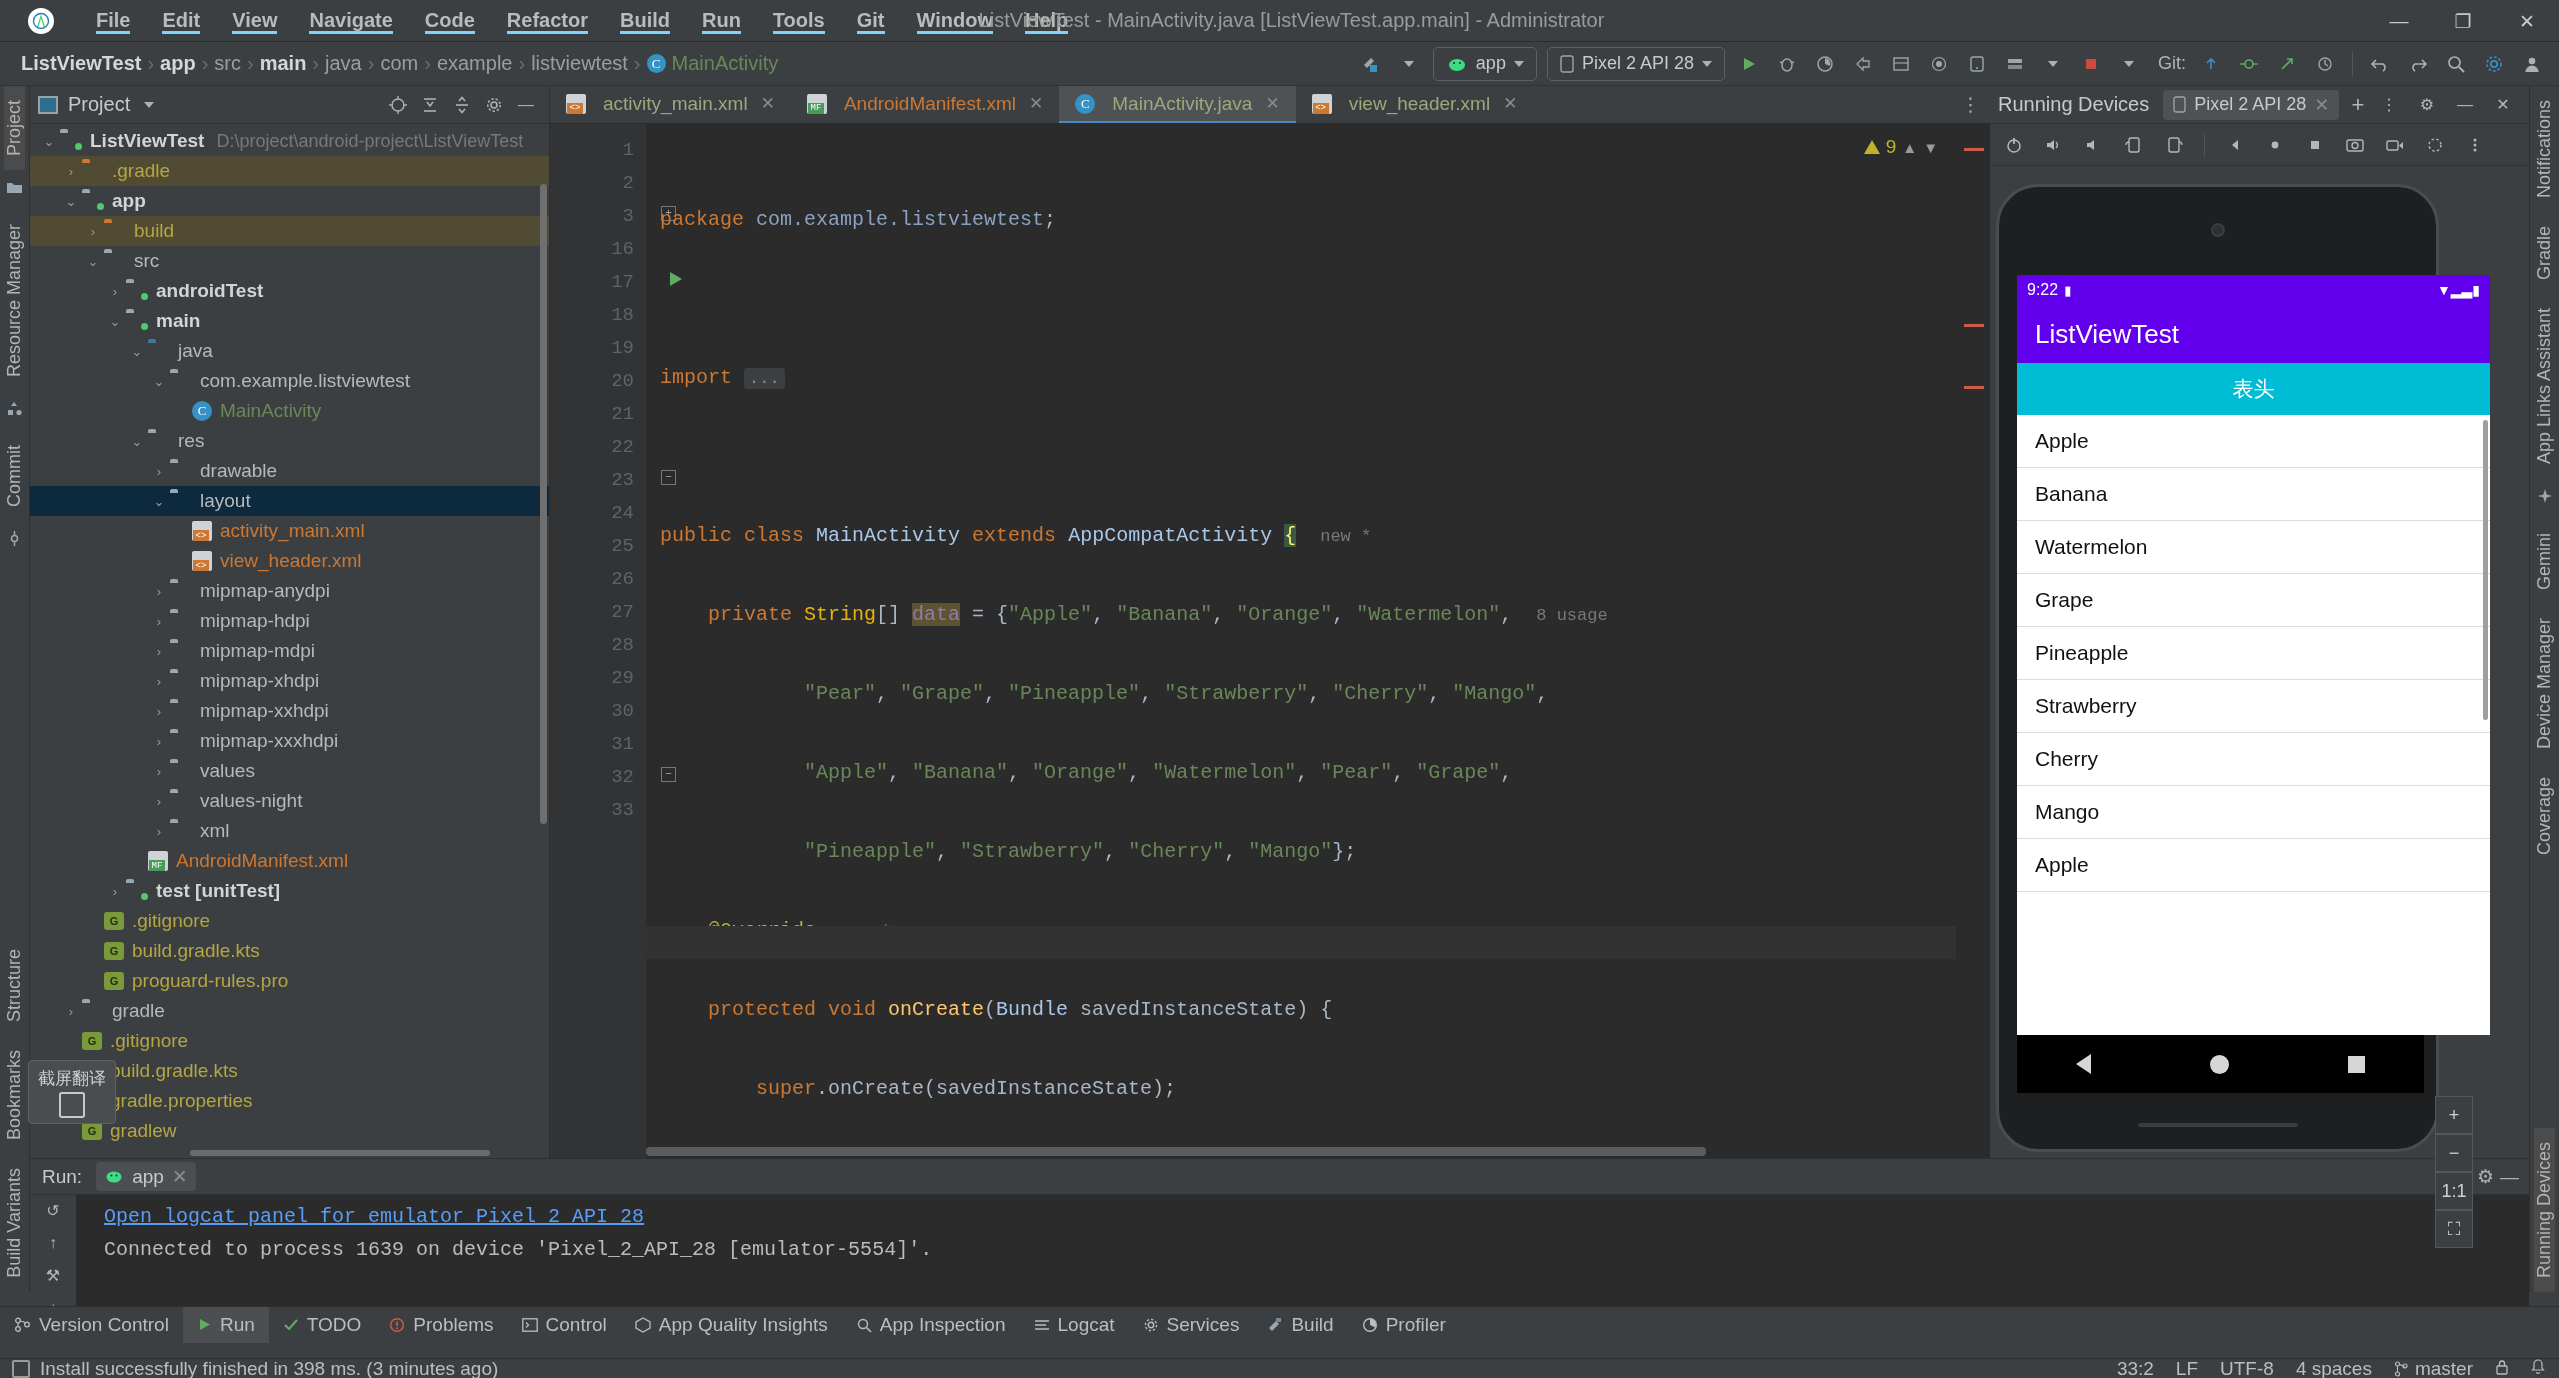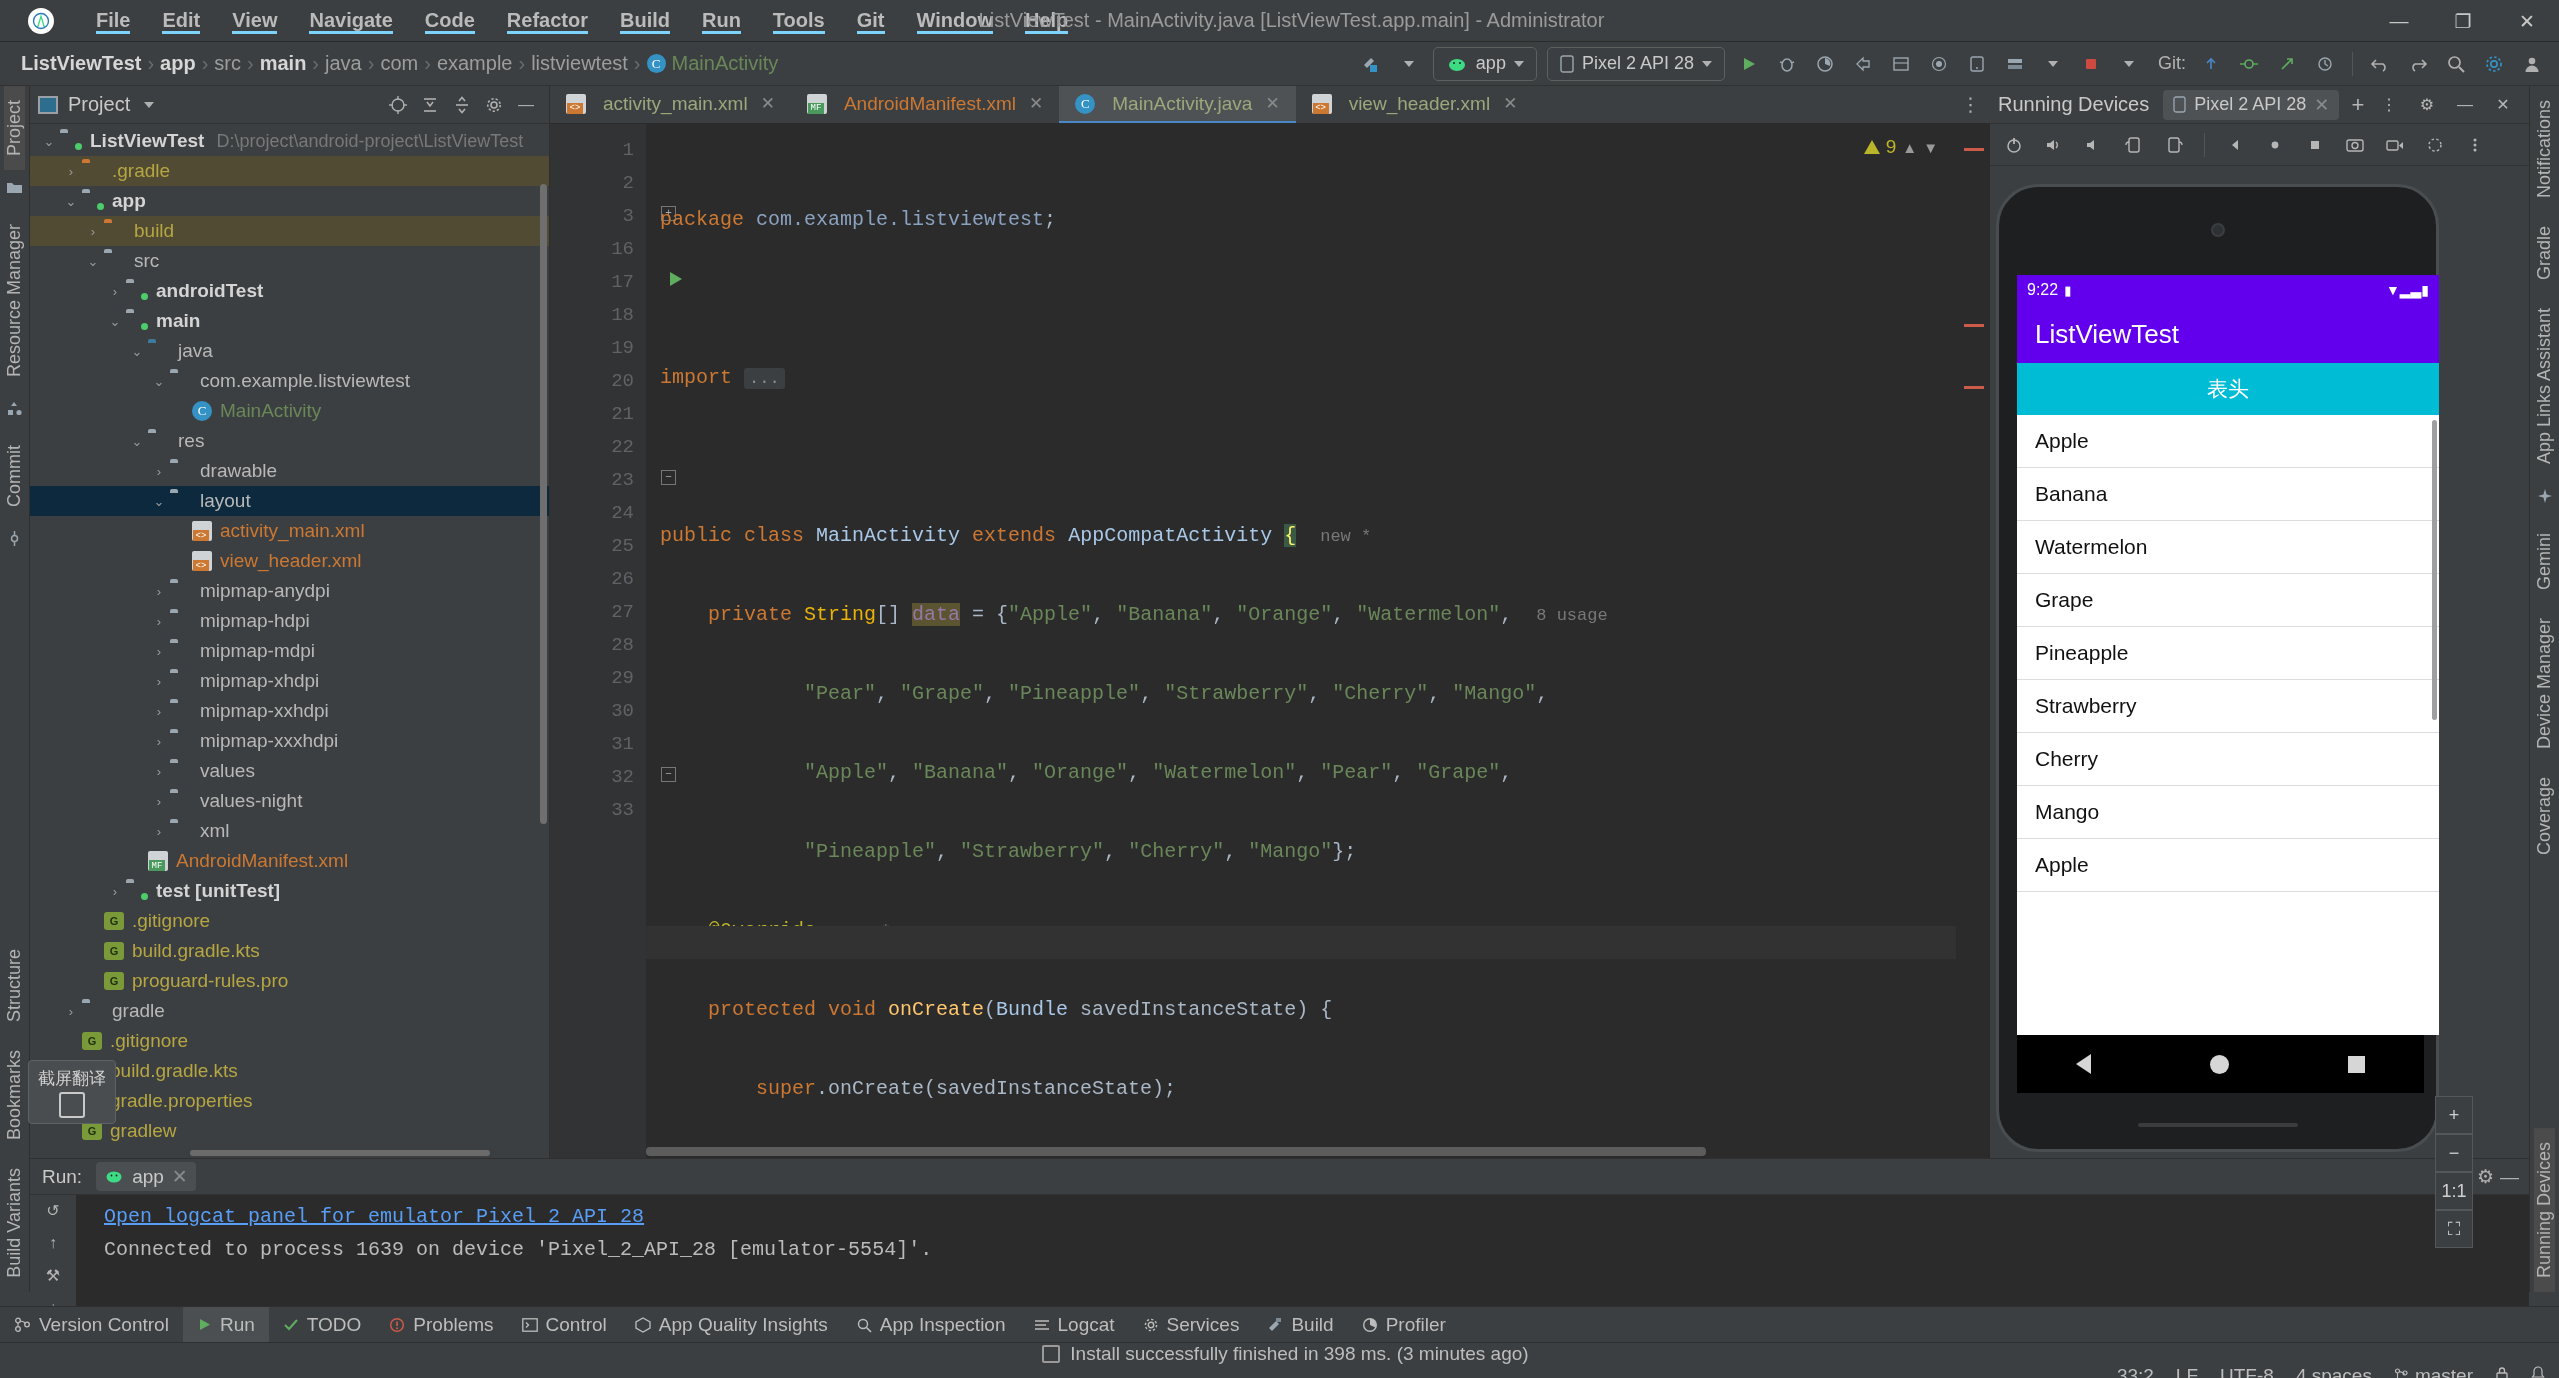--- a/index.html
+++ b/index.html
@@ -204,21 +204,21 @@
   #dev-toolbar { height:42px; display:flex; align-items:center; gap:4px; padding:0 6px; border-bottom:1px solid #323232; flex:none;}
   .dtb{width:36px;height:32px;display:flex;align-items:center;justify-content:center;color:#b6b6b6;font-size:16px;border-radius:4px;}
   #dev-stage { flex:1; position:relative; background:#3c3f41; }
   #phone {
     position:absolute; left: 6px; top: 18px; width: 443px; height: 968px;
     background:#1d1f21; border-radius:42px; border:3px solid #4a4d50;
   }
   #phone-speaker{position:absolute;top:36px;left:50%;transform:translateX(-50%);width:14px;height:14px;
      border-radius:50%;background:#2e3133;border:2px solid #3b3e41;}
   #screen {
-    position:absolute; left:18px; top:88px; width: 422px; height: 760px; background:#ffffff; overflow:hidden;
+    position:absolute; left:18px; top:88px; width: 473px; height: 760px; background:#ffffff; overflow:hidden;
   }
   #status-bar {
     height:30px; background:#6200ee; color:#fff; display:flex; align-items:center;
     padding:0 10px; font-size:16px;
   }
   #status-bar .right{margin-left:auto;display:flex;align-items:center;gap:5px;font-size:14px;}
   #app-bar { height:58px; background:#6200ee; color:#fff; display:flex; align-items:center; padding:0 18px; font-size:26px;}
   #list-header {
     height:52px; background:#00bcd4; color:#ffffff; display:flex; align-items:center; justify-content:center;
     font-size:21px;
@@ -255,22 +255,22 @@
   
   #bottombar {
     position:absolute; left:0; bottom: 36px; width:2559px; height:36px; background:#3c3f41;
     display:flex; align-items:center; border-top:1px solid #2f2f2f;
   }
   .bb-item { display:flex; align-items:center; gap:8px; padding:0 14px; font-size:19px; color:#bdbdbd; height:36px;}
   .bb-item.active{background:#4b4f51;}
 
   
   #statusbar {
-    position:absolute; left:0; bottom:0; width:2559px; height:36px; background:#3c3f41;
-    display:flex; align-items:center; border-top:1px solid #2f2f2f; font-size:19px; color:#bdbdbd;flex-direction:column;
+    position:absolute; left:0; bottom:0; width:2559px; height:20px; background:#3c3f41;
+    display:flex; align-items:center; border-top:1px solid #2f2f2f; font-size:19px; color:#bdbdbd;
   }
   #statusbar .sleft{display:flex;align-items:center;gap:10px;padding-left:12px;}
   #statusbar .sright{margin-left:auto;display:flex;align-items:center;gap:22px;padding-right:14px;}
   .sq{width:18px;height:18px;border:2px solid #9a9a9a;border-radius:2px;}
 </style>
 </head>
 <body>
 
 <div id="titlebar">
   <div id="logo">

